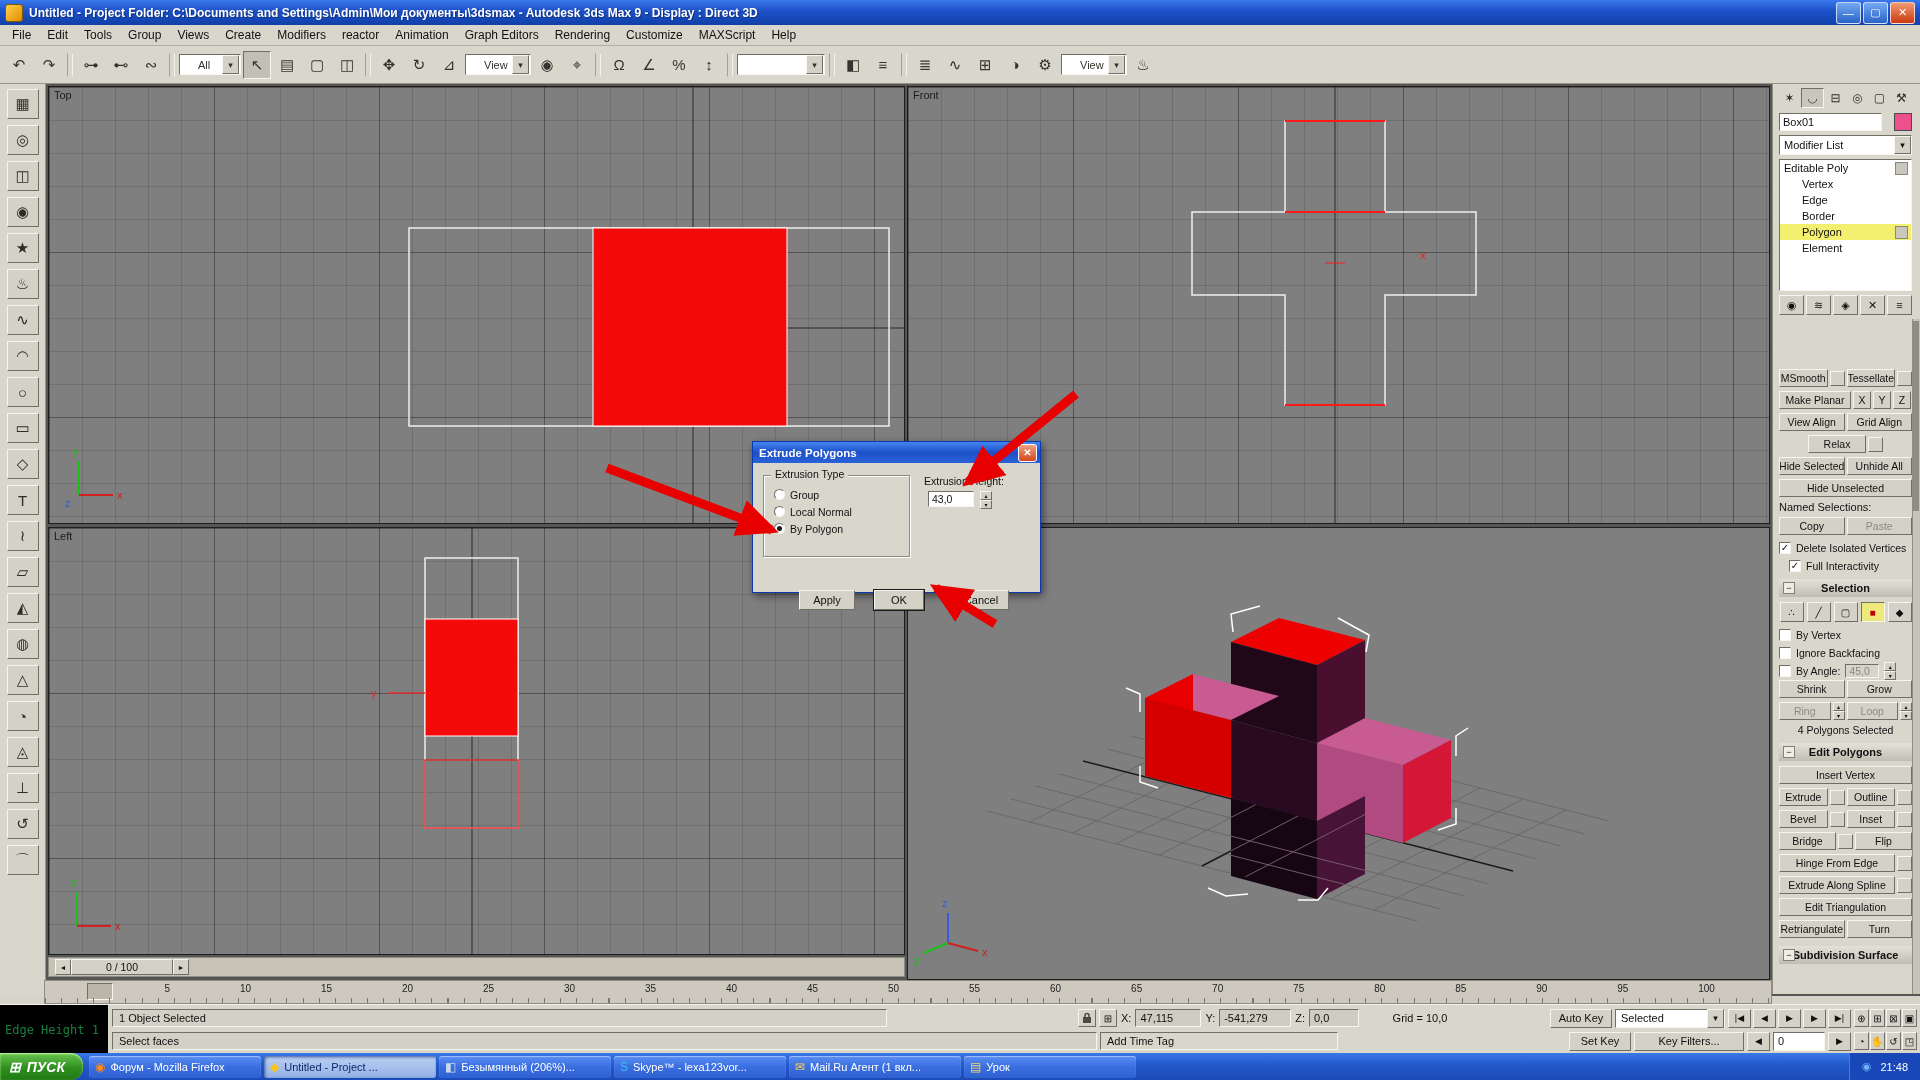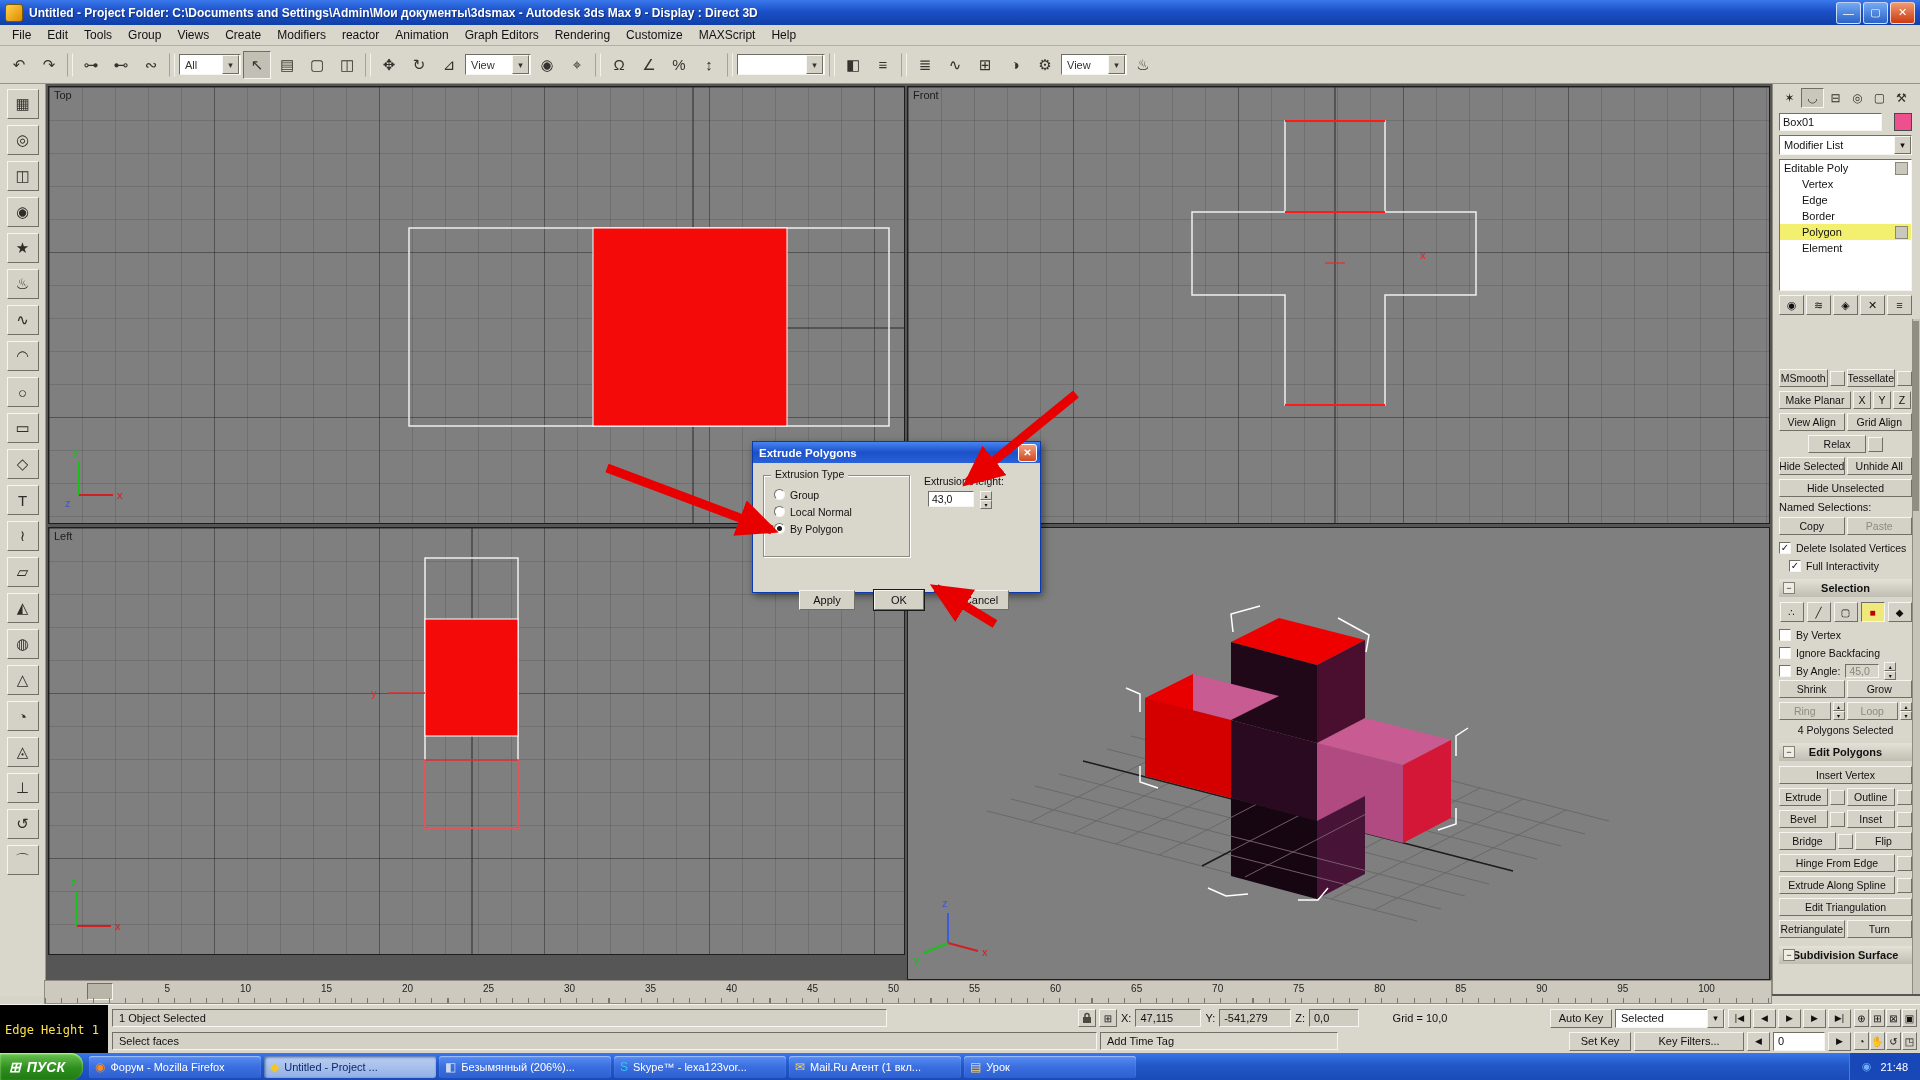--- a/index.html
+++ b/index.html
@@ -26,21 +26,21 @@
   .menu-item{padding:2px 8px;font-size:12px;}
 
   
   .toolbar{position:absolute;left:0;top:46px;width:1920px;height:38px;background:#d9d6cc;
     border-bottom:1px solid #96938a;display:flex;align-items:center;padding:0 5px;gap:2px;box-sizing:border-box;}
   .tb-item{width:28px;height:28px;display:flex;align-items:center;justify-content:center;font-size:15px;
     color:#35332d;border:1px solid transparent;box-sizing:border-box;flex:0 0 auto;}
   .tb-item.active{border-color:#716e66 #f7f5ef #f7f5ef #716e66;background:#c2bfb4;}
   .tb-item .tb-arrow{display:none;}
   .tb-item.combo{width:auto;min-width:58px;height:21px;background:#fff;border:1px solid;
-    border-color:#716e66 #f7f5ef #f7f5ef #716e66;font-size:11px;justify-content:space-between;padding:0 1px 0 5px;}
+    border-color:#716e66 #f7f5ef #f7f5ef #716e66;font-size:11px;justify-content:space-between;padding:0 1px 0 18px;}
   .tb-item.combo .tb-glyph{font-size:11px;}
   .tb-item.combo .tb-arrow{display:flex;width:15px;height:17px;align-items:center;justify-content:center;
     font-size:9px;background:#d4d1c7;border:1px solid;border-color:#f7f5ef #716e66 #716e66 #f7f5ef;}
   .tb-item.sep{width:6px;height:24px;border-left:1px solid #a5a298;border-right:1px solid #f4f2ec;margin:0 2px;background:none;}
 
   
   .workspace{position:absolute;left:0;top:84px;width:1920px;height:912px;background:#565656;}
   .left-toolbar{position:absolute;left:0;top:0;width:46px;height:912px;background:#d9d6cc;
     border-right:1px solid #9a978d;display:flex;flex-direction:column;align-items:center;padding-top:5px;gap:6px;box-sizing:border-box;}
   .lt-item{width:30px;height:28px;display:flex;align-items:center;justify-content:center;font-size:15px;color:#2f2d28;flex:0 0 auto;}
@@ -138,21 +138,21 @@
   .ruler{position:absolute;left:44px;top:980px;width:1728px;height:24px;background:#cdc9be;
     border:1px solid #8f8c82;box-sizing:border-box;z-index:5;}
   .ruler-labels{display:flex;justify-content:space-between;padding:2px 56px 0 44px;font-size:10px;color:#222;}
   .ruler-ticks{position:absolute;left:0;bottom:0;height:5px;width:100%;
     background:repeating-linear-gradient(90deg,#7a776d 0 1px,transparent 1px 16.1px);}
   .ruler-slot{position:absolute;left:42px;top:2px;width:26px;height:17px;background:#b9b5a9;
     border:1px solid;border-color:#716e66 #f7f5ef #f7f5ef #716e66;box-sizing:border-box;}
 
   
   .statusbar{position:absolute;left:0;top:1004px;width:1920px;height:49px;background:#d9d6cc;border-top:1px solid #f4f2ea;}
-  .terminal{position:absolute;left:0;top:0;width:108px;height:49px;background:#000;color:#fde047;
+  .terminal{position:absolute;left:0;top:0;width:108px;height:49px;background:#000;color:#15803d;
     font-family:"DejaVu Sans Mono",monospace;font-size:12px;display:flex;align-items:center;padding-left:5px;box-sizing:border-box;}
   .sb-row{position:absolute;left:112px;right:3px;height:20px;display:flex;align-items:center;gap:3px;}
   .sb-row1{top:3px;} .sb-row2{top:26px;}
   .sb-field{background:#d3d0c6;height:18px;display:flex;align-items:center;padding:0 6px;font-size:11px;box-sizing:border-box;}
   .sb-status{flex:0 0 775px;} .sb-prompt{flex:0 0 985px;}
   .sb-spacer{flex:0 0 185px;}
   .sb-mini{width:18px;height:18px;display:flex;align-items:center;justify-content:center;font-size:10px;flex:0 0 18px;box-sizing:border-box;}
   .coord-label{font-size:11px;padding:0 1px;}
   .coord-field{height:18px;background:#cfccc2;display:flex;align-items:center;padding:0 4px;font-size:11px;box-sizing:border-box;}
   .grid-readout{width:100px;text-align:center;margin-left:8px;font-size:11px;}
@@ -508,20 +508,27 @@
           <line x1="40" y1="415" x2="40" y2="385" stroke="#3a5ae0"></line>
           <line x1="40" y1="415" x2="70" y2="423" stroke="#d02020"></line>
           <line x1="40" y1="415" x2="16" y2="425" stroke="#18c018"></line>
           <text x="34" y="379" fill="#3a5ae0" font-size="11">z</text>
           <text x="74" y="428" fill="#d02020" font-size="11">x</text>
           <text x="6" y="436" fill="#18c018" font-size="11">y</text>
         </g>
       </svg>
     </div>
 
+    <div class="time-slider-row">
+      <div class="ts-handle">
+        <span class="ts-btn raised">◄</span>
+        <span class="ts-value raised">0 / 100</span>
+        <span class="ts-btn raised">►</span>
+      </div>
+    </div>
 
     <div class="command-panel">
       <div class="cp-tabs">
 
       <span class="cp-tab">✶</span>
           <span class="cp-tab active">◡</span>
           <span class="cp-tab">⊟</span>
           <span class="cp-tab">◎</span>
           <span class="cp-tab">▢</span>
           <span class="cp-tab">⚒</span>

